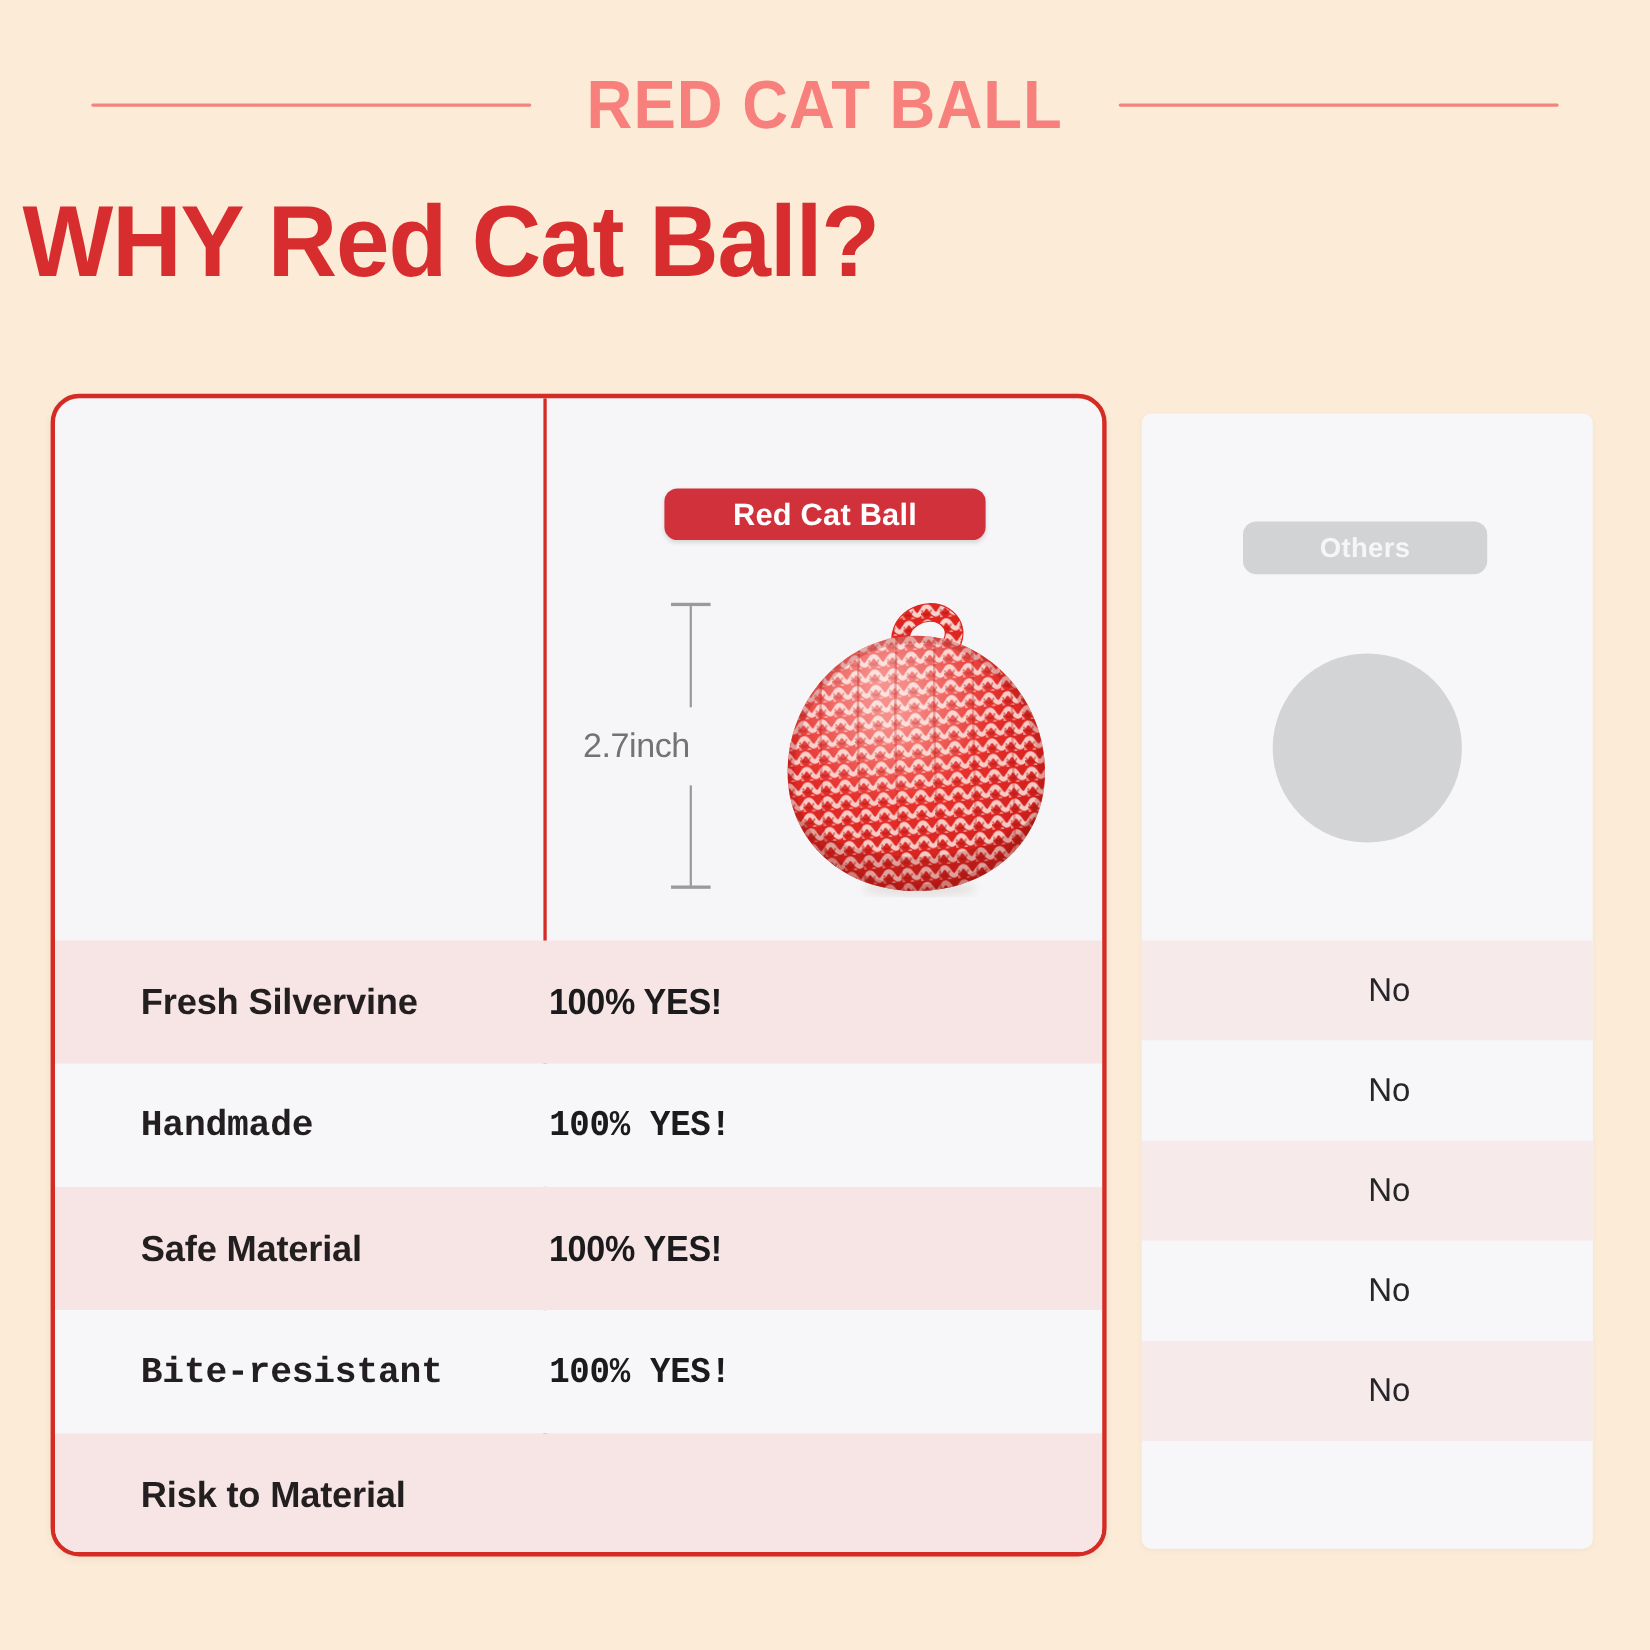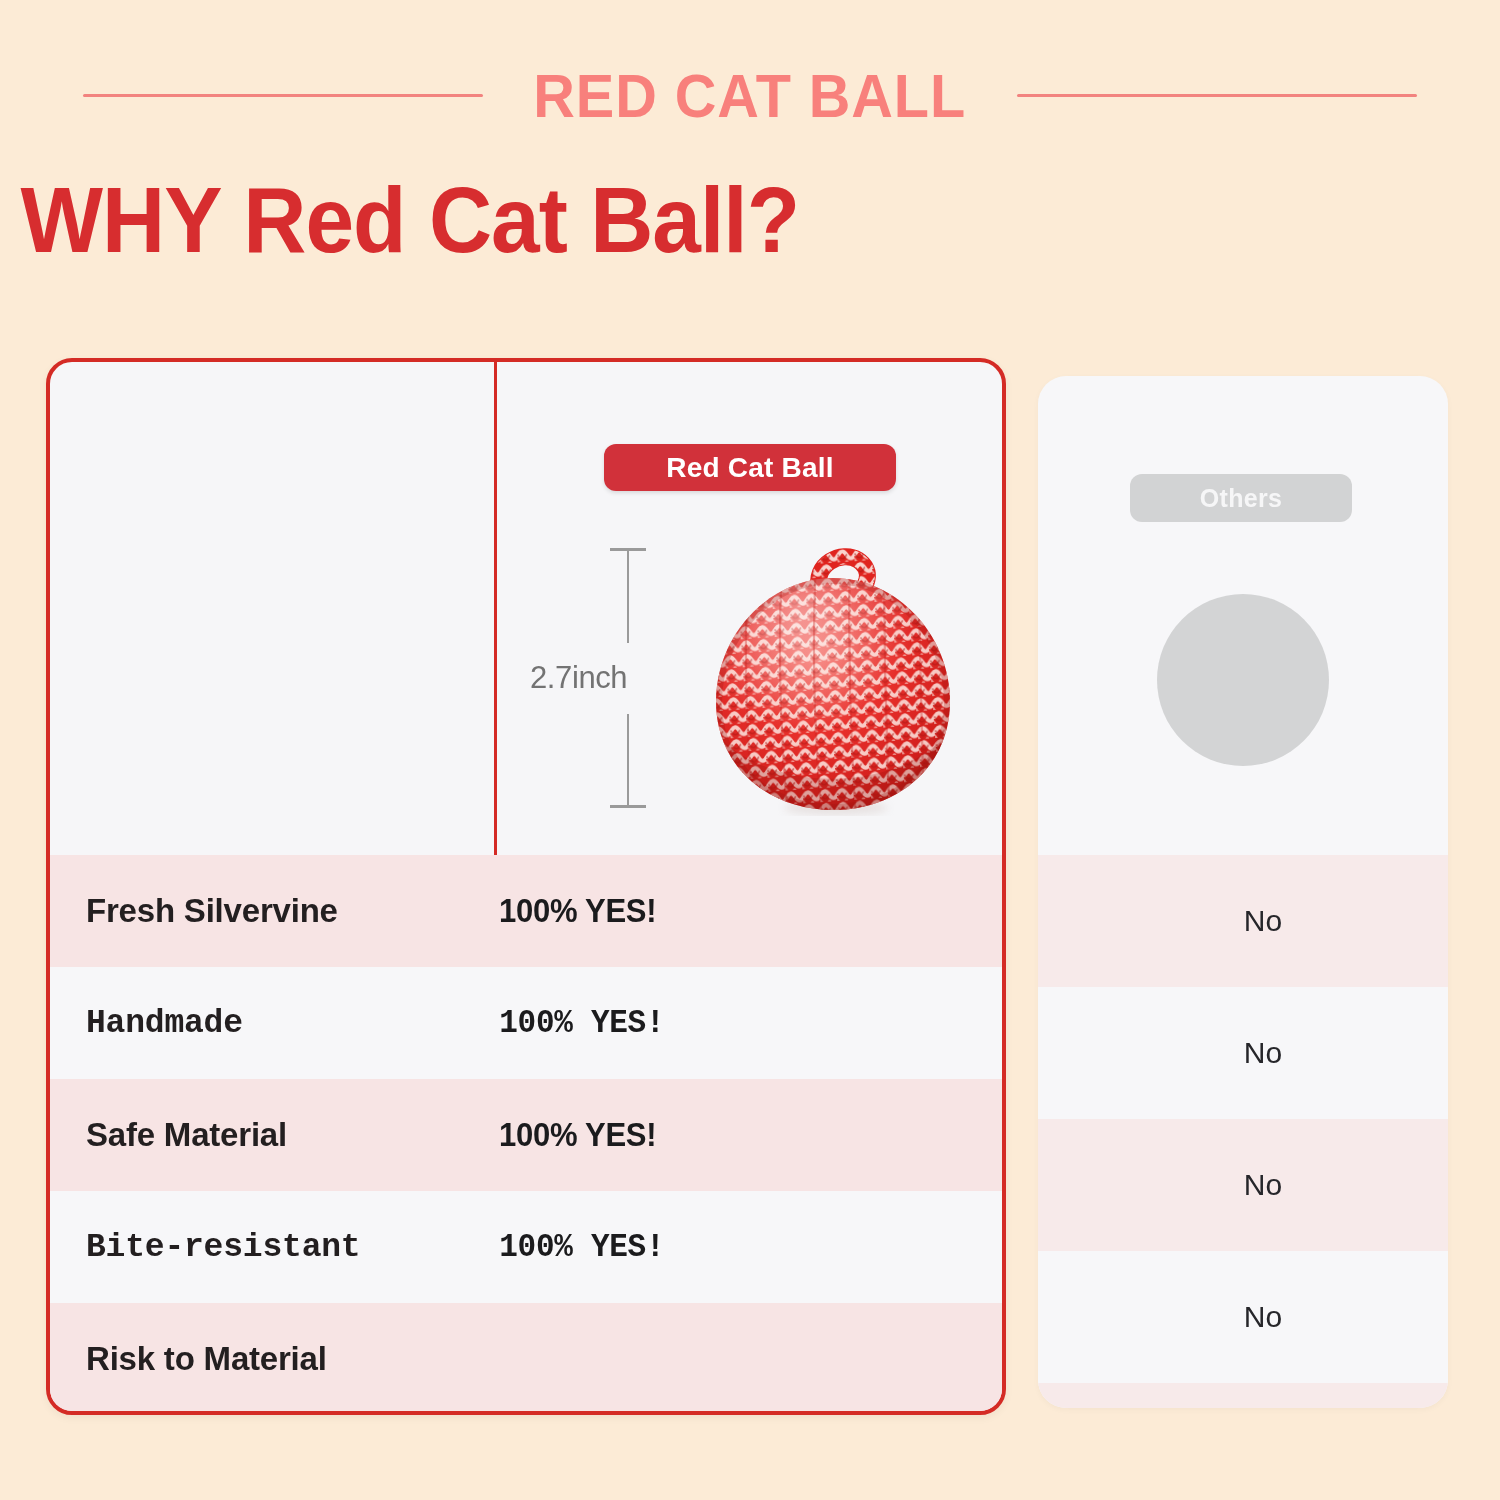--- a/index.html
+++ b/index.html
@@ -30,38 +30,38 @@
   .headline{
     position:absolute;left:0;top:168px;width:1500px;
     text-align:left;font-size:92px;font-weight:700;
     color:#d72d2f;white-space:nowrap;letter-spacing:-1px;
   }
   .headline span{display:inline-block;transform:scaleX(.95);}
 
   
   .others-panel{
     position:absolute;left:1038px;top:376px;width:410px;height:1032px;
-    background:#f7f7f9;border-radius:28px;
+    background:#f7f7f9;border-radius:9px;
     box-shadow:0 2px 6px rgba(0,0,0,.035);
     overflow:hidden;
   }
   .others-head{height:479px;position:relative;}
   .others-badge{
     position:absolute;left:92px;top:98px;width:222px;height:48px;
     background:#d2d3d4;border-radius:12px;
     display:flex;align-items:center;justify-content:center;
     color:#f6f6f7;font-size:25px;font-weight:700;letter-spacing:.3px;
   }
   .others-circle{
     position:absolute;left:119px;top:218px;width:172px;height:172px;
     border-radius:50%;background:#d3d4d5;
   }
   .others-rows{position:absolute;left:0;top:479px;width:410px;}
   .others-rows .orow{
-    height:132px;display:flex;align-items:center;justify-content:center;
+    height:91px;display:flex;align-items:center;justify-content:center;
     font-size:30px;color:#26262a;font-weight:400;padding-left:40px;
   }
   .orow.odd{background:#f7eaea;}
   .orow.even{background:#f7f7f9;}
 
   
   .main-panel{
     position:absolute;left:46px;top:358px;width:960px;height:1057px;
     background:#f6f6f8;border:4px solid #d42b25;border-radius:26px;
     box-sizing:border-box;overflow:hidden;
@@ -101,21 +101,21 @@
   
   .ball-wrap{position:absolute;left:650px;top:182px;width:266px;height:272px;}
 
   
   .main-rows{position:absolute;left:0;top:493px;width:952px;}
   .mrow{height:112px;display:flex;align-items:stretch;}
   .mrow.odd{background:#f7e4e4;}
   .mrow.even{background:#f7f7f9;font-family:Liberation Mono, monospace;}
   .mrow .label{
     width:444px;display:flex;align-items:center;
-    padding-left:36px;box-sizing:border-box;
+    padding-left:78px;box-sizing:border-box;
     font-size:33px;font-weight:700;color:#231f20;letter-spacing:-.2px;
   }
   .mrow .value{
     flex:1;display:flex;align-items:center;
     font-size:33px;font-weight:700;color:#1b1b1d;letter-spacing:-.3px;
   }
   .mrow .value span{display:inline-block;transform:scaleX(.94);}
 </style>
 </head>
 <body>

